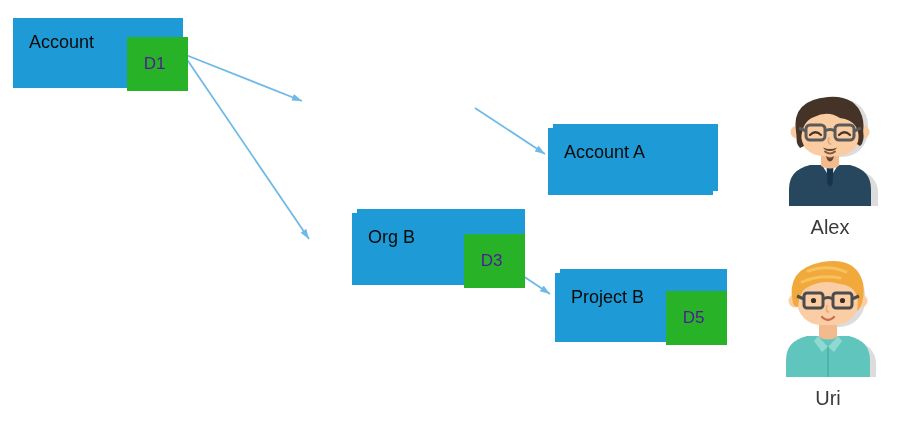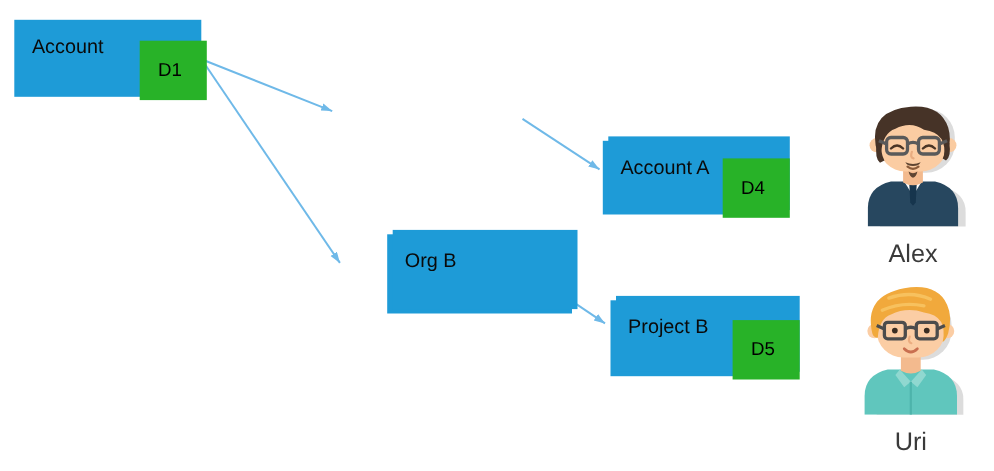--- a/index.html
+++ b/index.html
@@ -45,32 +45,32 @@
     bottom: -3px;
     width: 61px;
     height: 54px;
     background: #28B228;
     display: flex;
     align-items: center;
     justify-content: center;
   }
   .badge span {
     font-size: 17px;
-    color: #000000;
+    color: #4c1d95;
     padding-right: 6px;
     text-align: right;
   }
   .person {
     position: absolute;
     z-index: 1;
     text-align: center;
   }
   .person-name {
     margin-top: 6px;
-    font-size: 23px;
+    font-size: 20px;
     color: #3A3A3A;
   }
 </style>
 </head>
 <body>
 
 <div class="canvas">
 
   <svg class="arrows" width="904" height="428" viewBox="0 0 904 428">
     <defs>
@@ -87,27 +87,27 @@
   <div class="node" style="left:13px; top:18px; width:170px; height:70px;">
     <span class="node-label">Account</span>
     <div class="badge">
       <span>D1</span>
     </div>
   </div>
 
 
   <div class="node layered" style="left:312px; top:213px; width:168px; height:72px;margin-left:40px;">
     <span class="node-label">Org B</span>
+    <div class="badge">
+      <span>D3</span>
+    </div>
   </div>
 
   <div class="node layered" style="left:548px; top:128px; width:165px; height:67px;">
     <span class="node-label">Account A</span>
-    <div class="badge">
-      <span>D4</span>
-    </div>
   </div>
 
   <div class="node layered" style="left:555px; top:273px; width:167px; height:69px;">
     <span class="node-label">Project B</span>
     <div class="badge">
       <span>D5</span>
     </div>
   </div>
 
   <div class="person" style="left:782px; top:92px; width:96px;">

